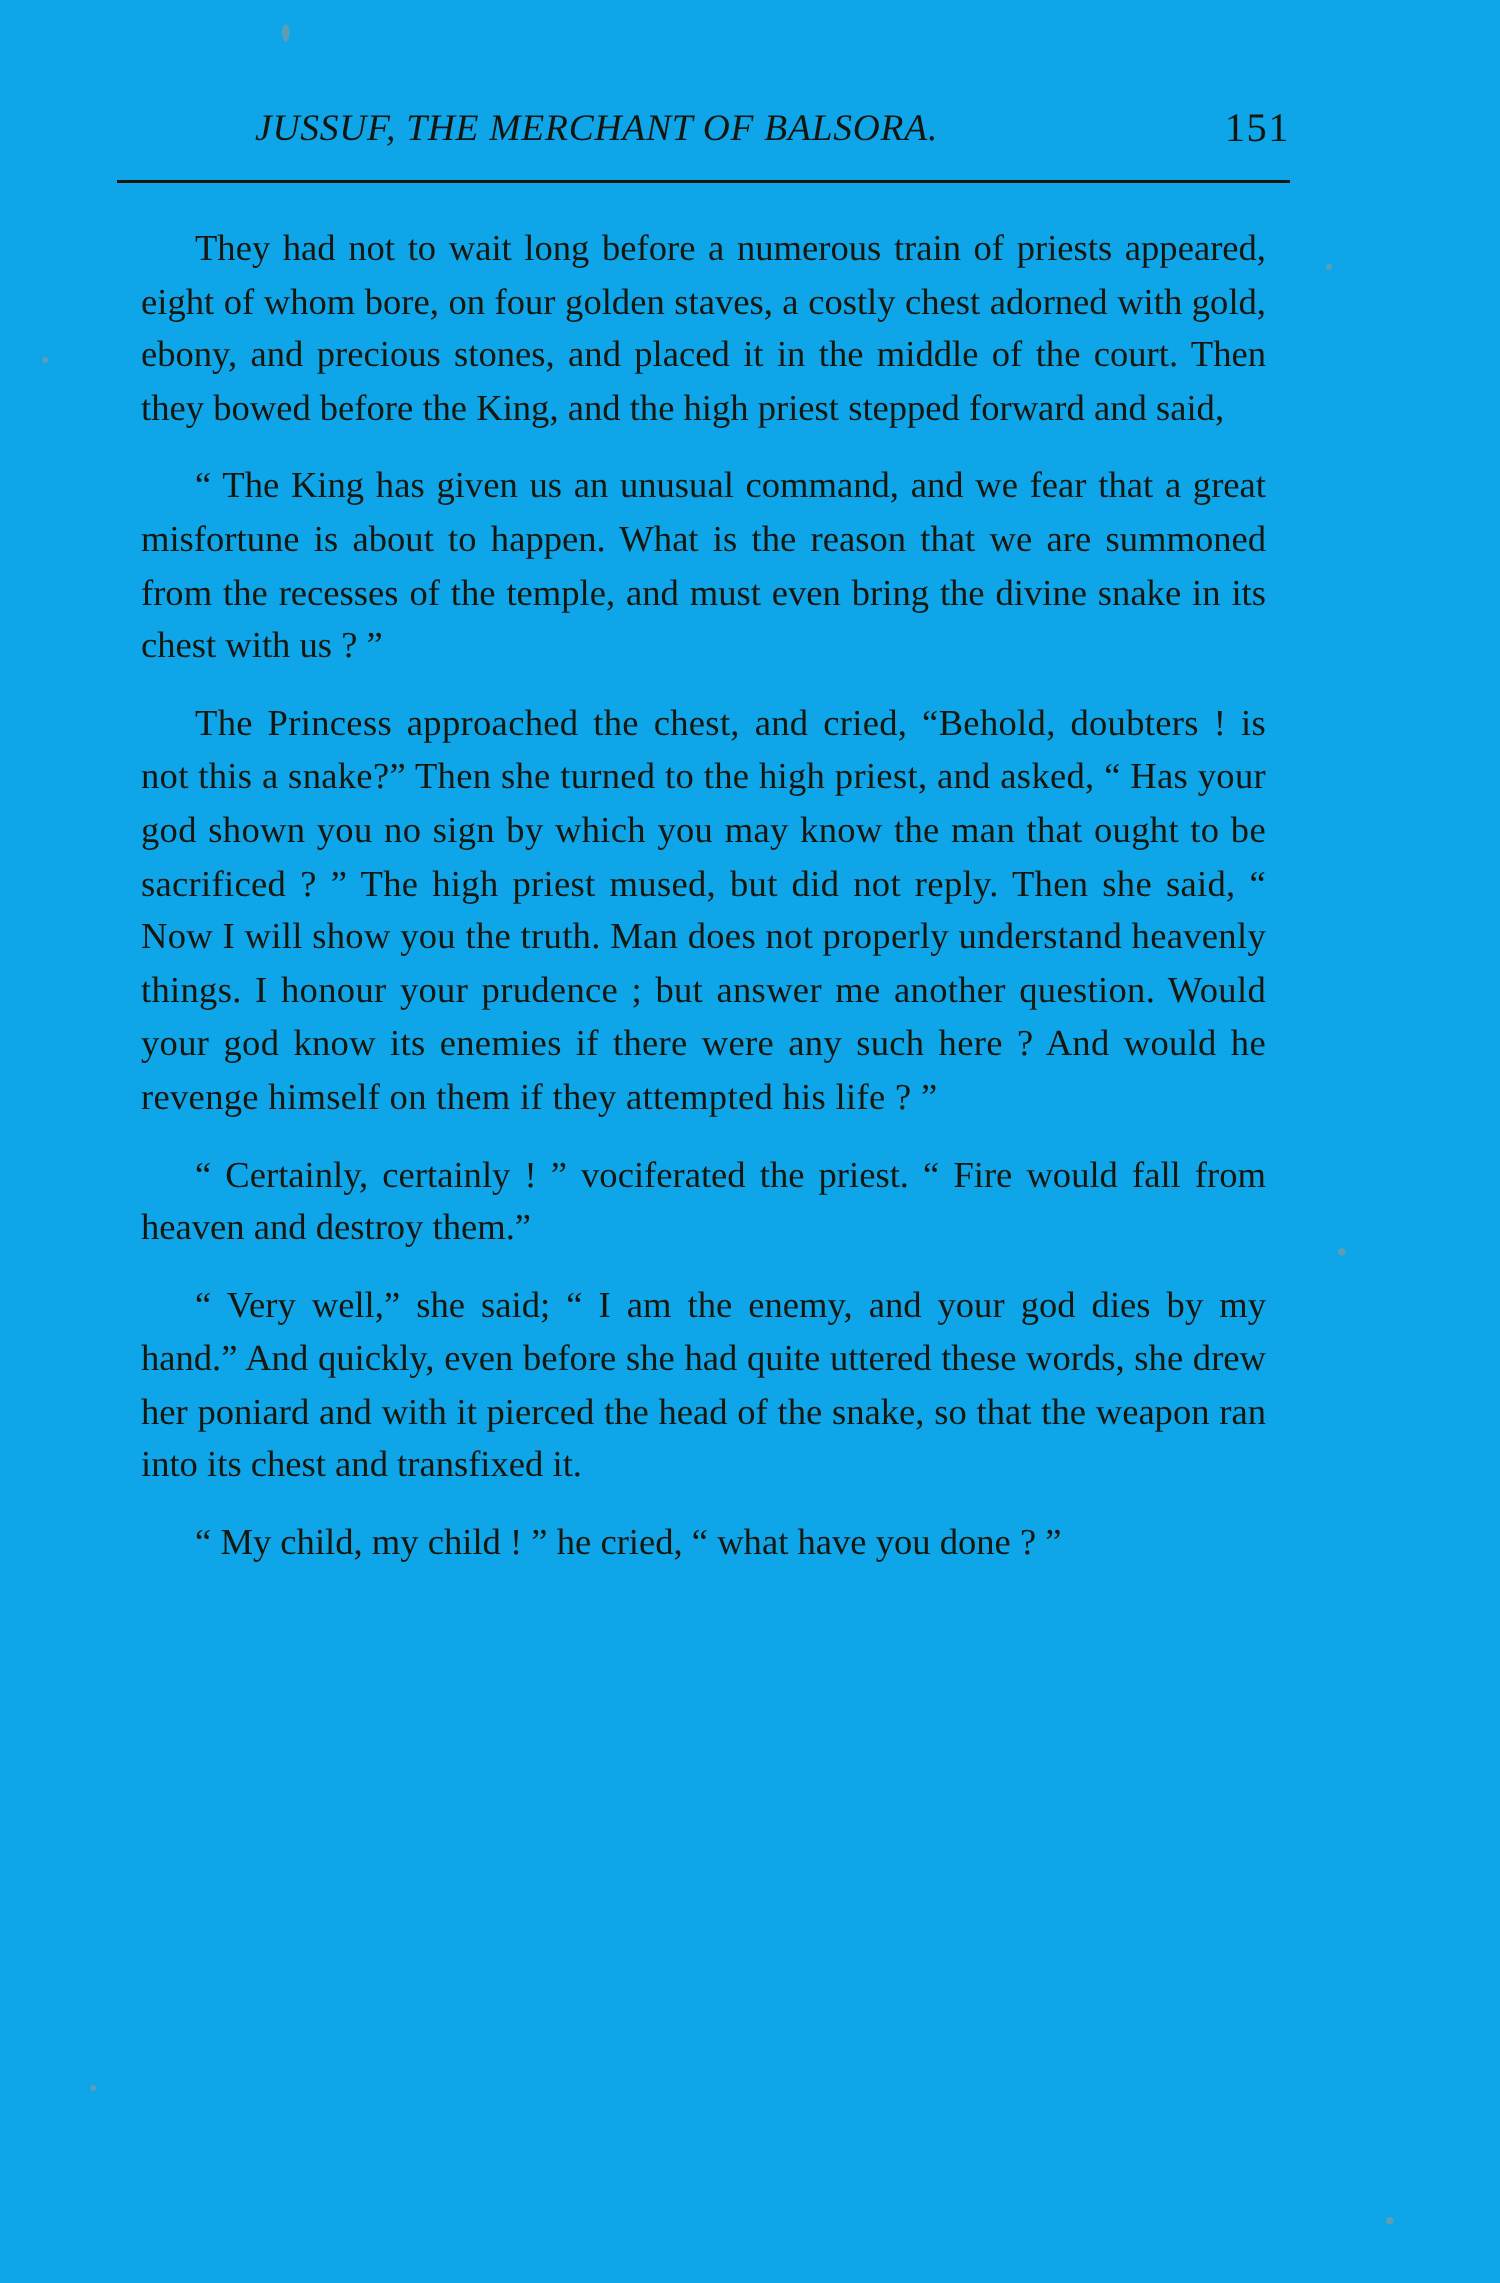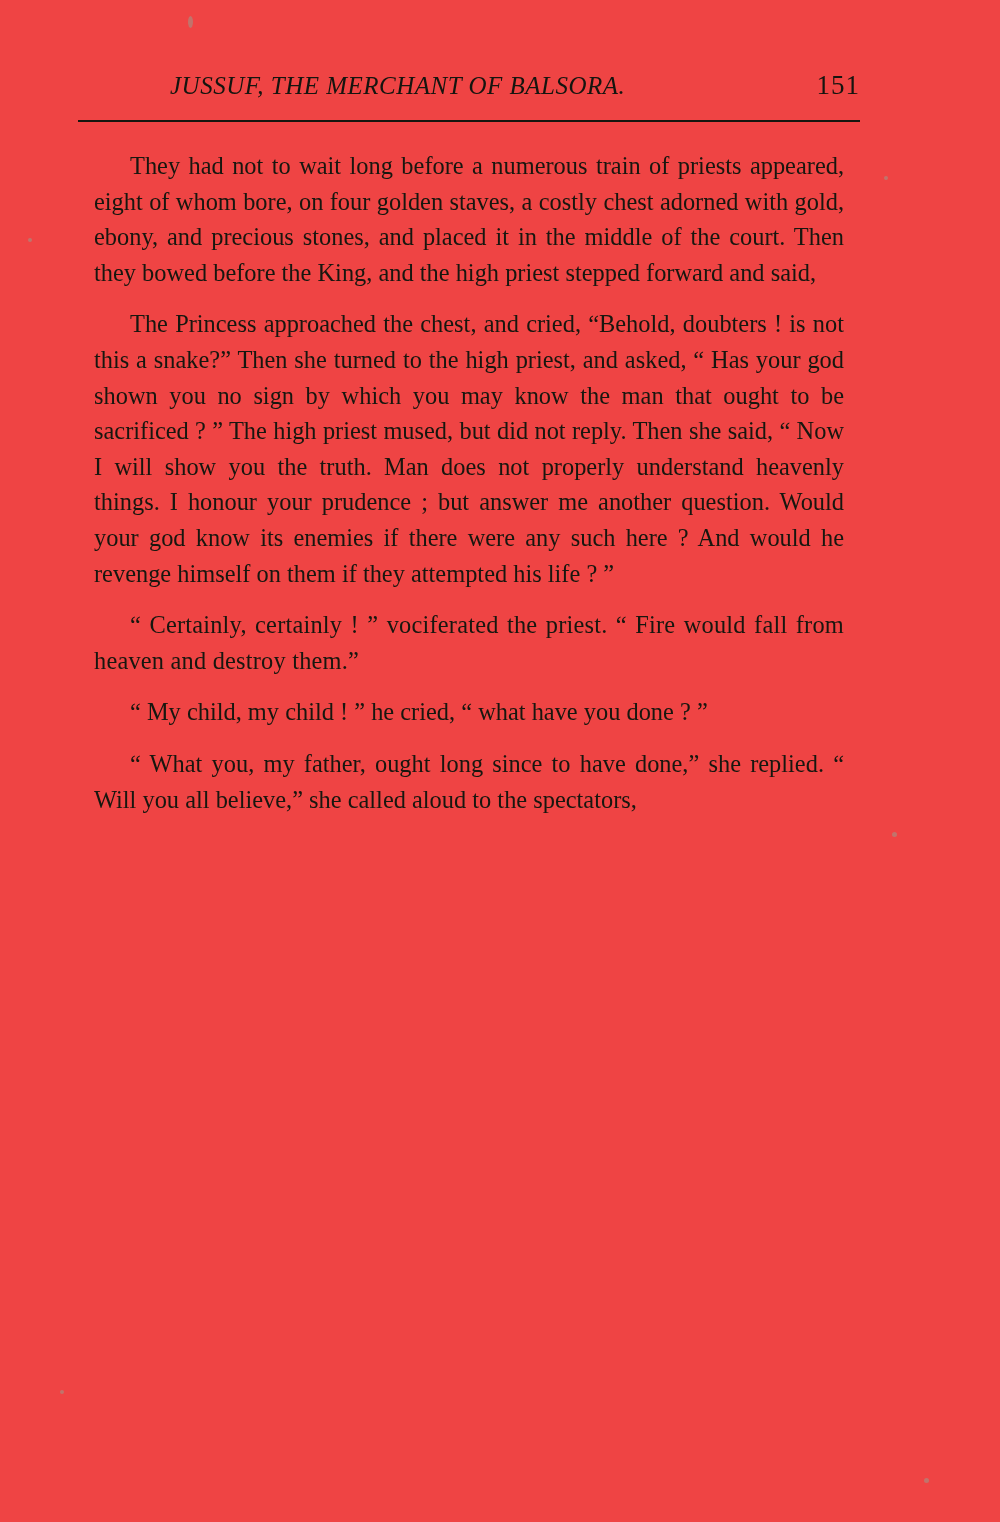--- a/index.html
+++ b/index.html
@@ -11,21 +11,21 @@
     width: 1000px;
     height: 1522px;
     overflow: hidden;
     font-family: "Liberation Serif", serif;
     color: #1a1a16;
   }
   .page {
     position: relative;
     width: 1000px;
     height: 1522px;
-    background: #ef4444;
+    background: #0ea5e9;
   }
   .page-inner {
     position: absolute;
     left: 78px;
     top: 72px;
     width: 782px;
   }
   .running-head {
     display: flex;
     align-items: baseline;
@@ -99,20 +99,21 @@
   <div class="page-inner">
 
     <div class="running-head">
       <div class="running-title">JUSSUF, THE MERCHANT OF BALSORA.</div>
       <div class="folio">151</div>
     </div>
     <hr class="rule">
 
     <div class="body-text">
       <p>They had not to wait long before a numerous train of priests appeared, eight of whom bore, on four golden staves, a costly chest adorned with gold, ebony, and precious stones, and placed it in the middle of the court. Then they bowed before the King, and the high priest stepped forward and said,</p>
+      <p>“ The King has given us an unusual command, and we fear that a great misfortune is about to happen. What is the reason that we are summoned from the recesses of the temple, and must even bring the divine snake in its chest with us ? ”</p>
       <p>The Princess approached the chest, and cried, “Behold, doubters ! is not this a snake?” Then she turned to the high priest, and asked, “ Has your god shown you no sign by which you may know the man that ought to be sacrificed ? ” The high priest mused, but did not reply. Then she said, “ Now I will show you the truth. Man does not properly understand heavenly things. I honour your prudence ; but answer me another question. Would your god know its enemies if there were any such here ? And would he revenge himself on them if they attempted his life ? ”</p>
       <p>“ Certainly, certainly ! ” vociferated the priest. “ Fire would fall from heaven and destroy them.”</p>
+      <p>“ Very well,” she said; “ I am the enemy, and your god dies by my hand.” And quickly, even before she had quite uttered these words, she drew her poniard and with it pierced the head of the snake, so that the weapon ran into its chest and transfixed it.</p>
       <p>“ My child, my child ! ” he cried, “ what have you done ? ”</p>
-      <p>“ What you, my father, ought long since to have done,” she replied. “ Will you all believe,” she called aloud to the spectators,</p>
     </div>
 
   </div>
 </div>
 
 </body></html>

